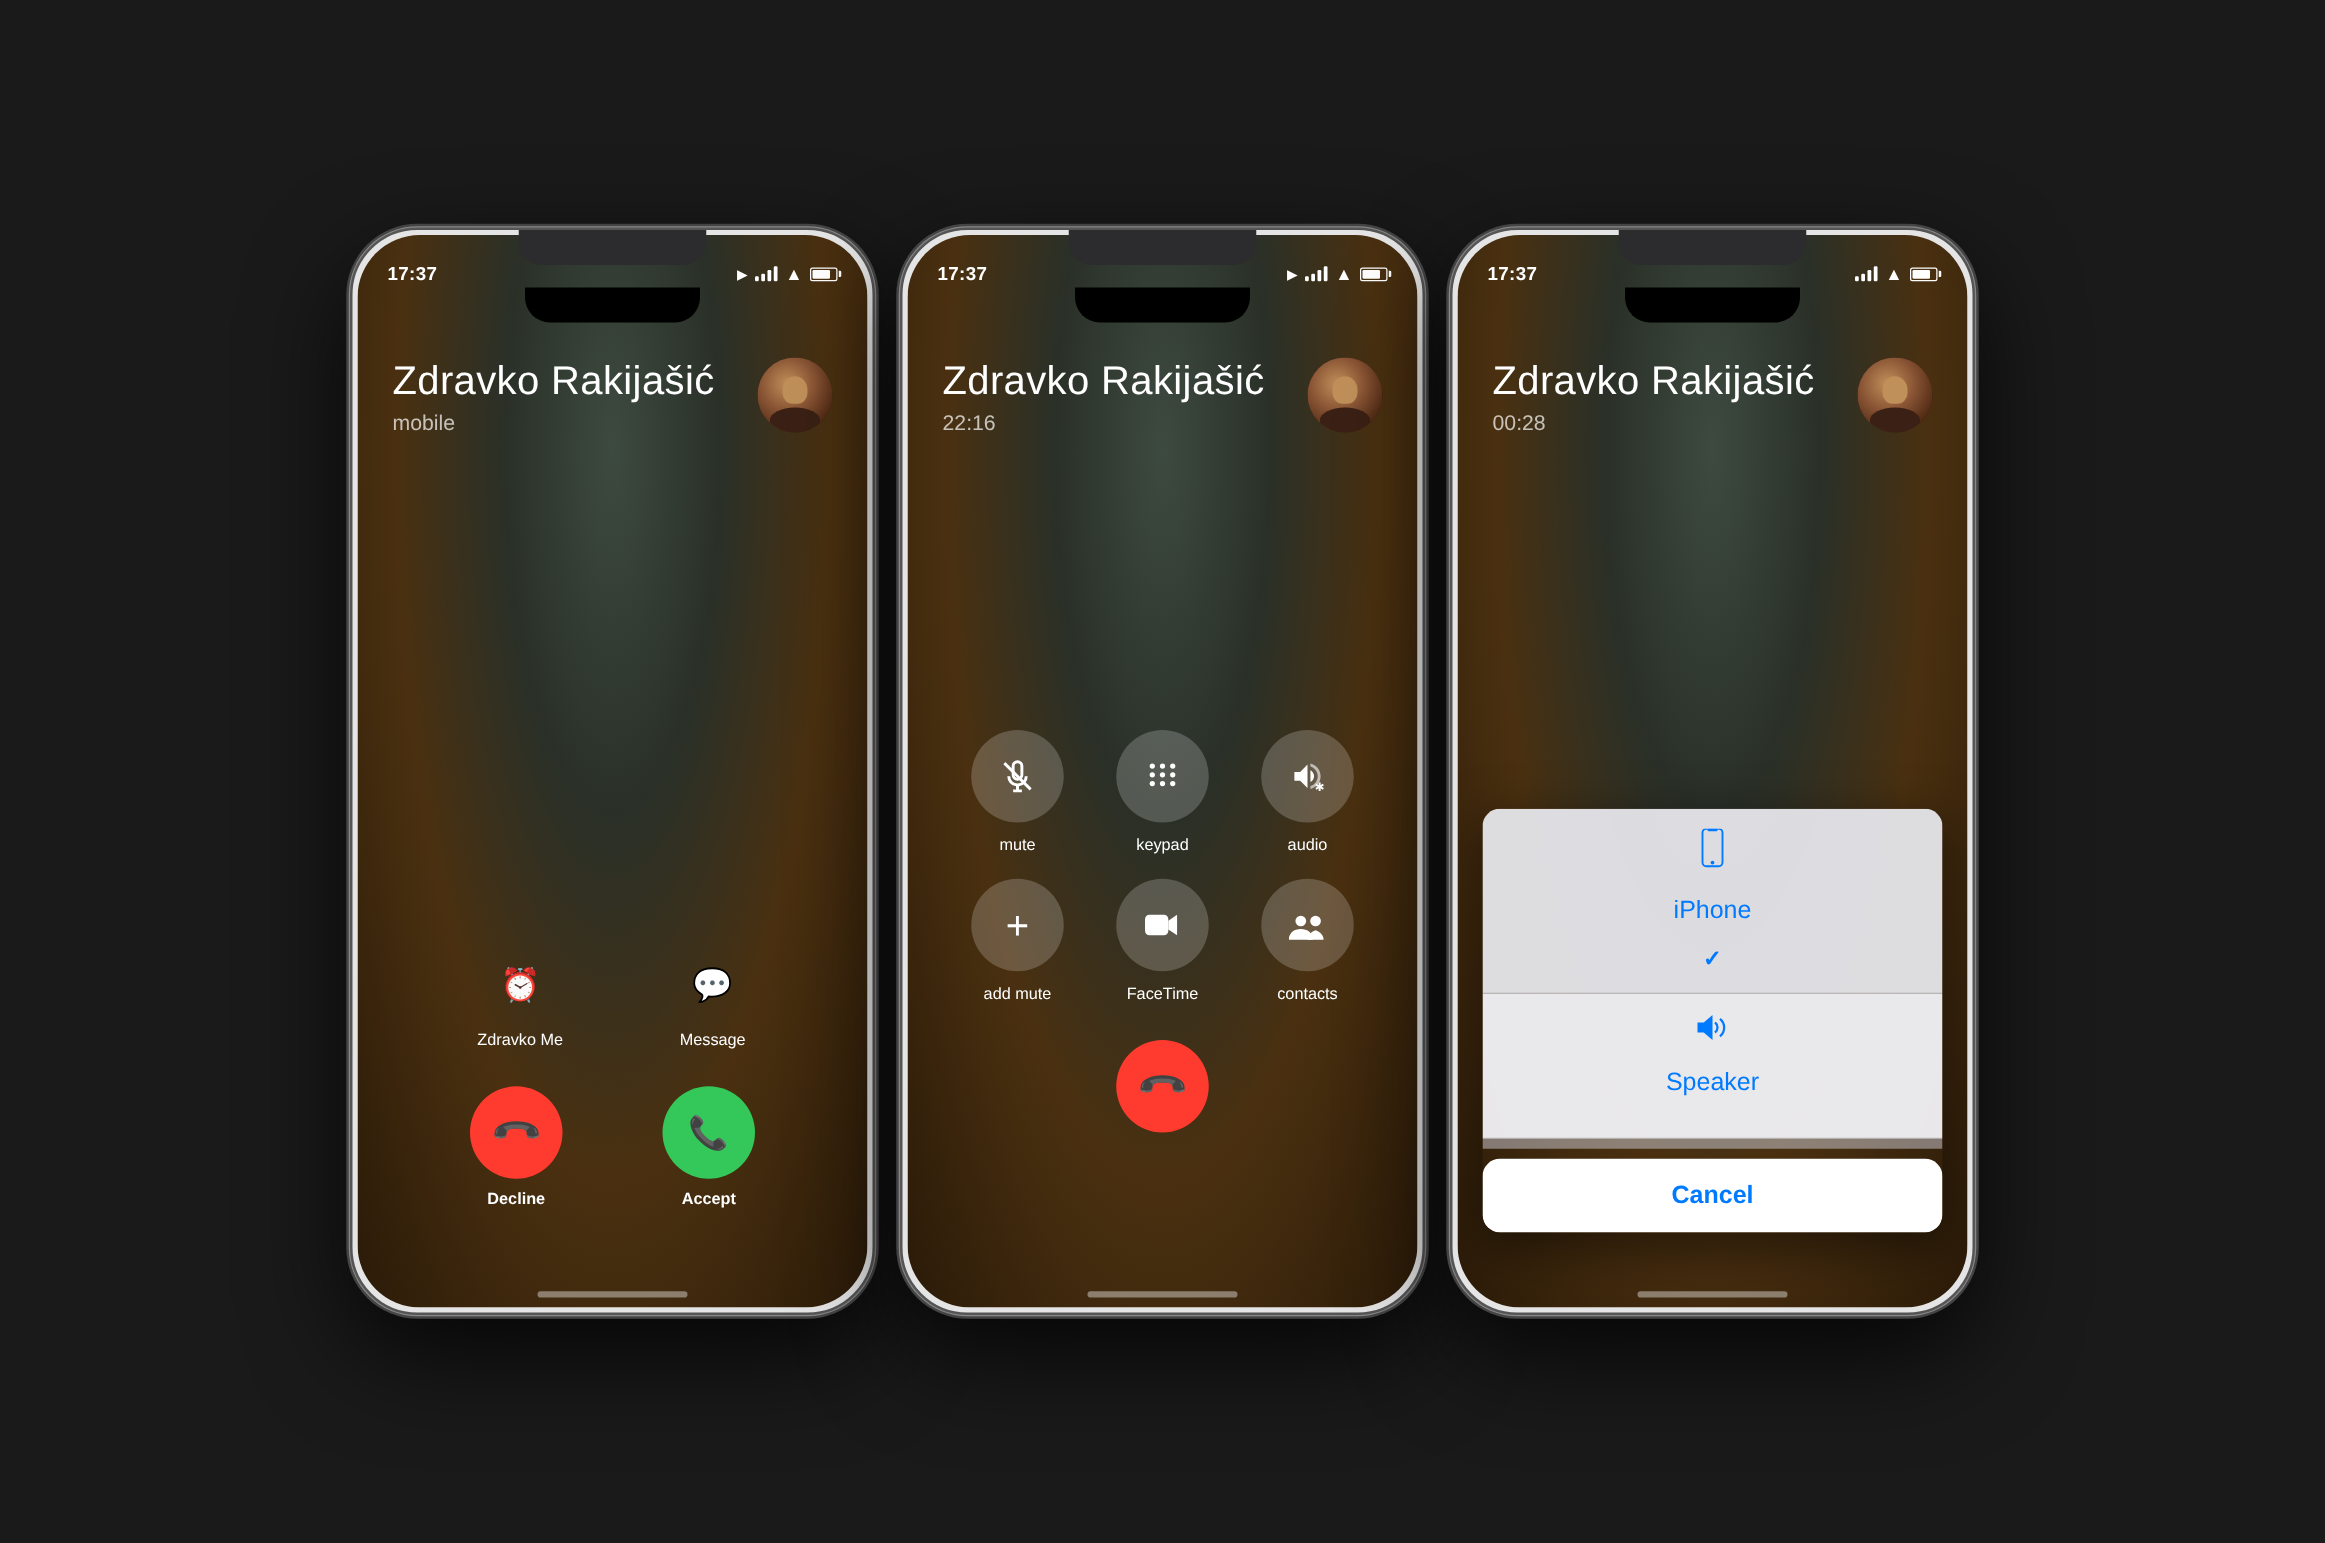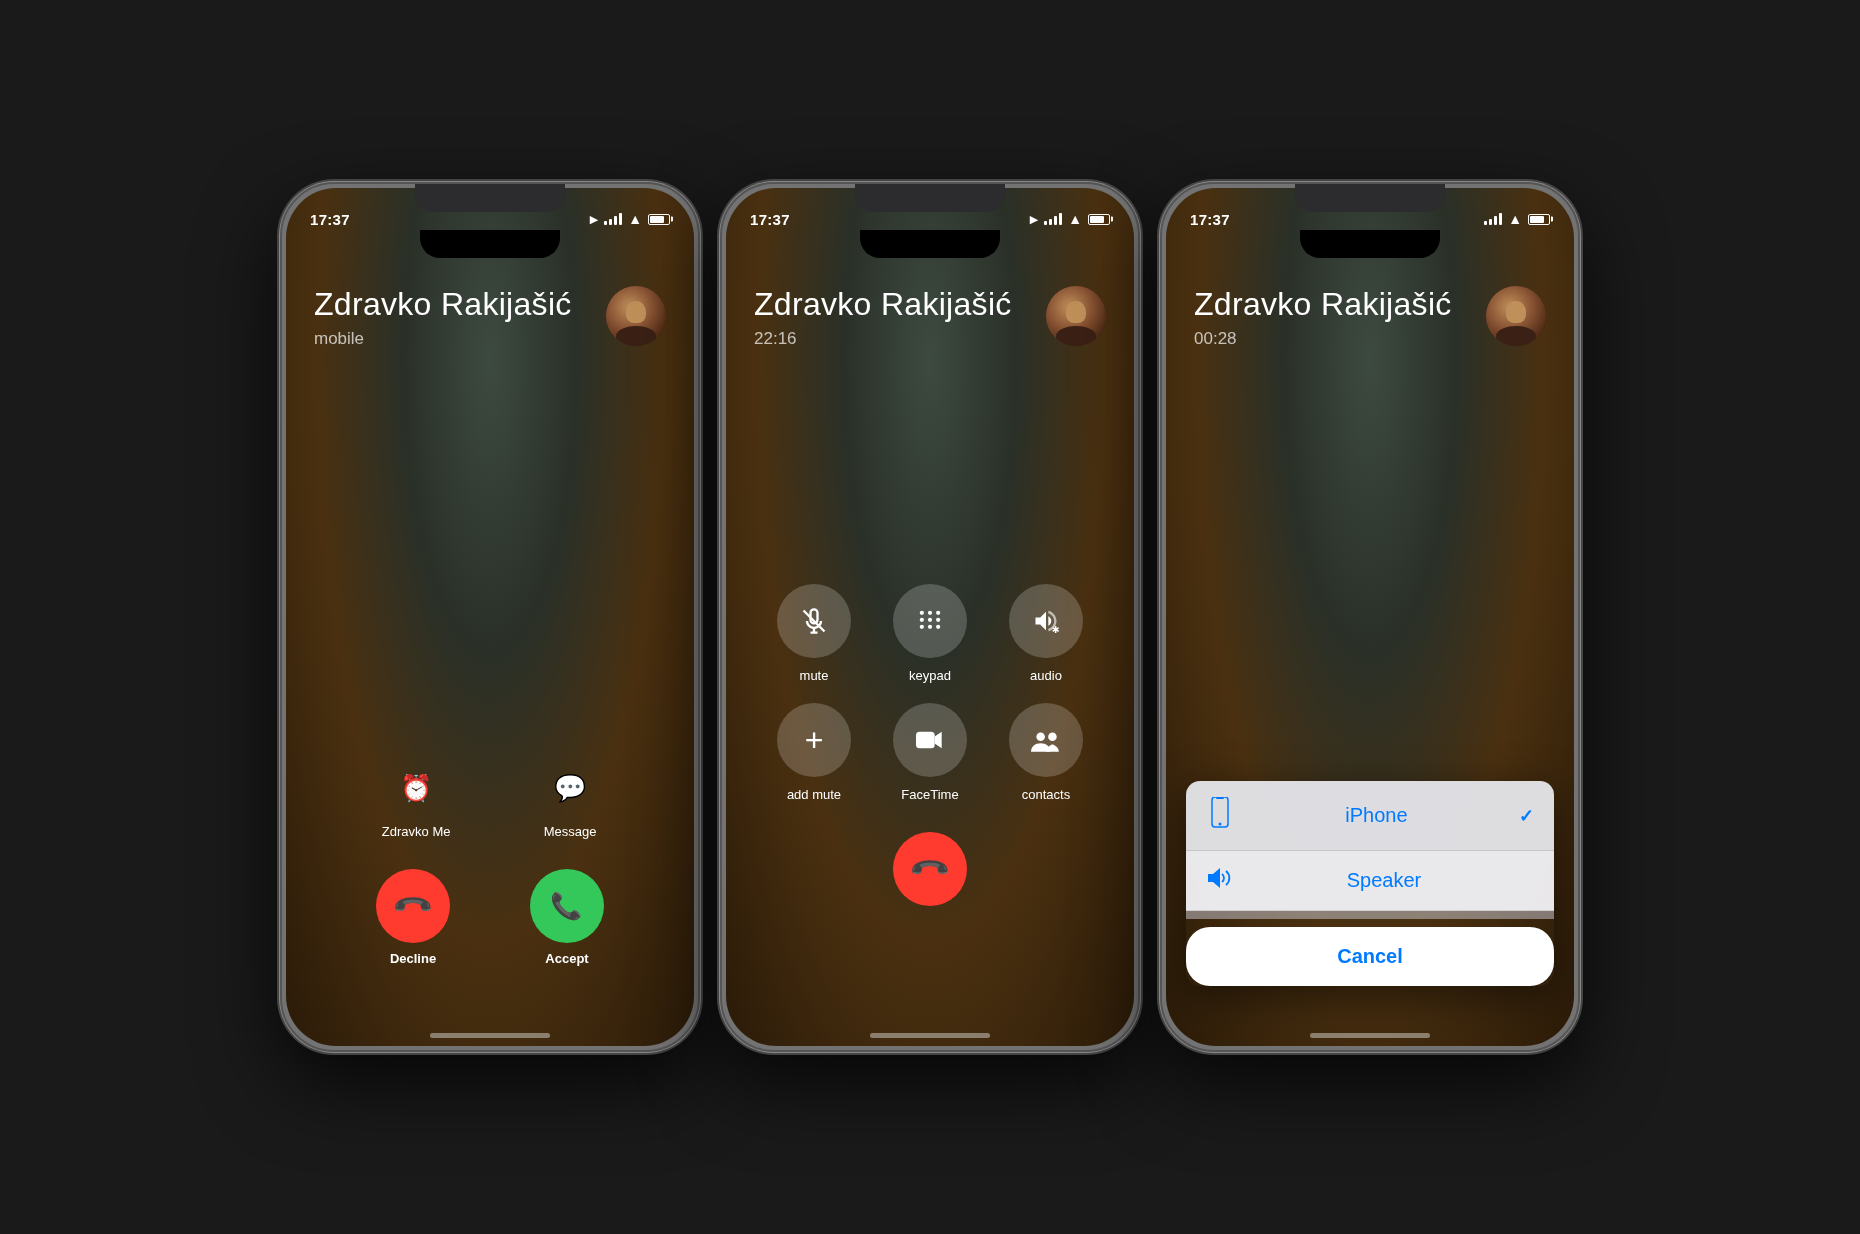--- a/index.html
+++ b/index.html
@@ -18,21 +18,21 @@
       flex-direction: row;
       align-items: center;
       gap: 0px;
       padding: 20px;
     }
 
     
     .iphone-frame {
       width: 420px;
       height: 870px;
-      background: #737373;
+      background: #e5e5e5;
       border-radius: 54px;
       border: 2px solid #555;
       position: relative;
       box-shadow:
         0 0 0 1px #888,
         0 0 0 3px #444,
         0 30px 80px rgba(0,0,0,0.8);
       margin: 0 10px;
       overflow: hidden;
     }
@@ -380,20 +380,21 @@
       box-shadow: 0 10px 40px rgba(0,0,0,0.5);
     }
     .audio-option {
       display: flex;
       align-items: center;
       padding: 16px 20px;
       background: rgba(242,242,247,0.95);
       border-bottom: 0.5px solid rgba(0,0,0,0.1);
       cursor: pointer;
       gap: 16px;
+      flex-direction: column;
     }
     .audio-option.selected { background: rgba(230,230,235,0.95); }
     .audio-option-icon {
       width: 28px;
       text-align: center;
       font-size: 20px;
     }
     .audio-option-label {
       flex: 1;
       font-size: 20px;
@@ -406,21 +407,21 @@
       color: #007aff;
       font-weight: 600;
     }
     .audio-cancel {
       background: white;
       display: flex;
       align-items: center;
       justify-content: center;
       padding: 18px;
       margin-top: 8px;
-      border-radius: 24px;
+      border-radius: 14px;
       cursor: pointer;
     }
     .audio-cancel-label {
       font-size: 20px;
       font-weight: 600;
       color: #007aff;
     }
   </style>
 </head>
 <body>

